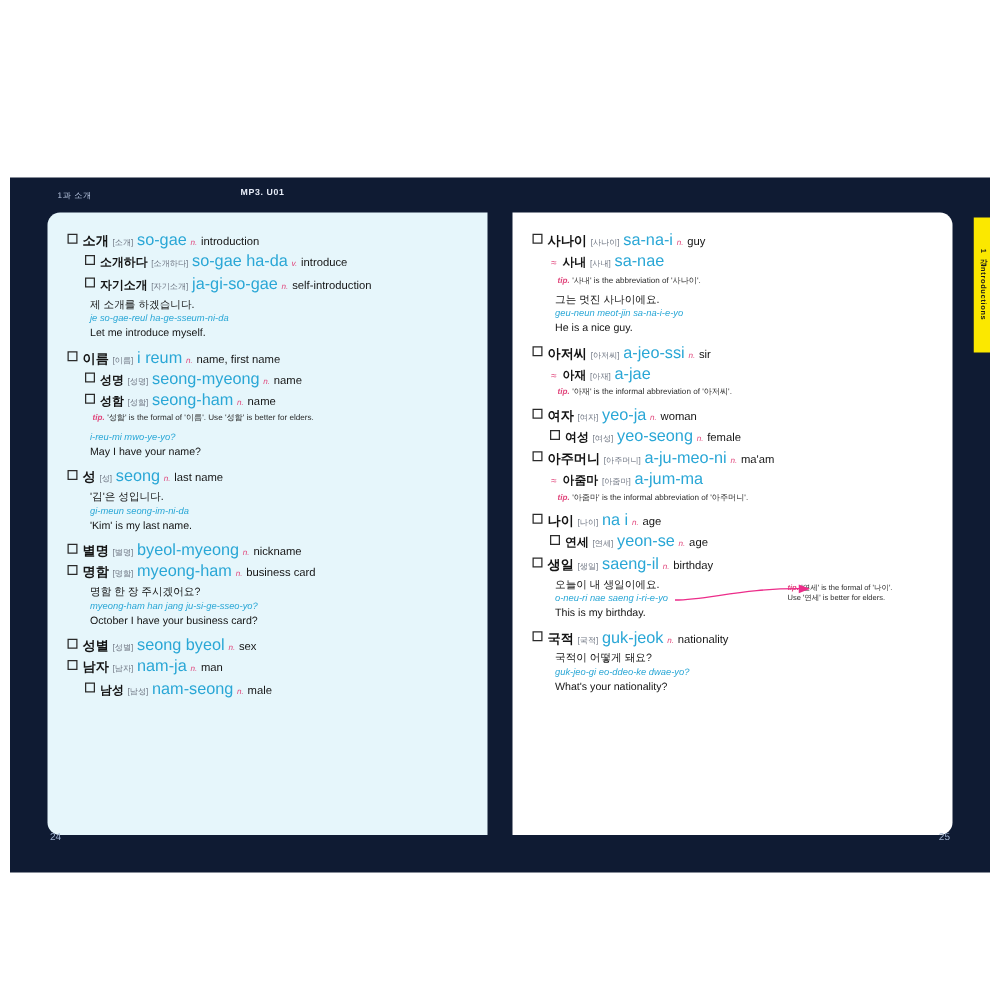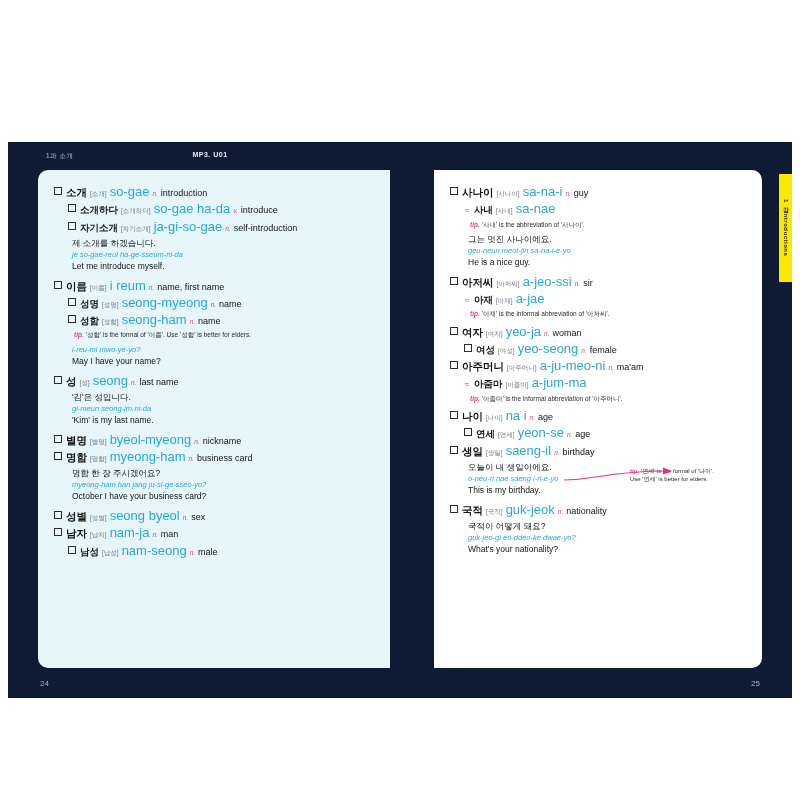--- a/index.html
+++ b/index.html
@@ -68,26 +68,25 @@
     overflow: hidden;
   }
   .page-left .content-card {
     border-radius: 10px 0 0 10px;
     margin-left: 8px;
   }
   .page-right .content-card {
     border-radius: 0 10px 10px 0;
     margin-right: 8px;
     background: #ffffff;
-    margin-left: 24px;
   }
 
   .foot {
     position: absolute;
-    bottom: 10px;
+    bottom: 24px;
     font-size: 8px;
     color: #9fb2d0;
     margin-top: 12px;
   }
   .foot-left { left: 32px; }
   .foot-right { right: 32px; }
 
   
   .side-tab {
     position: absolute;

